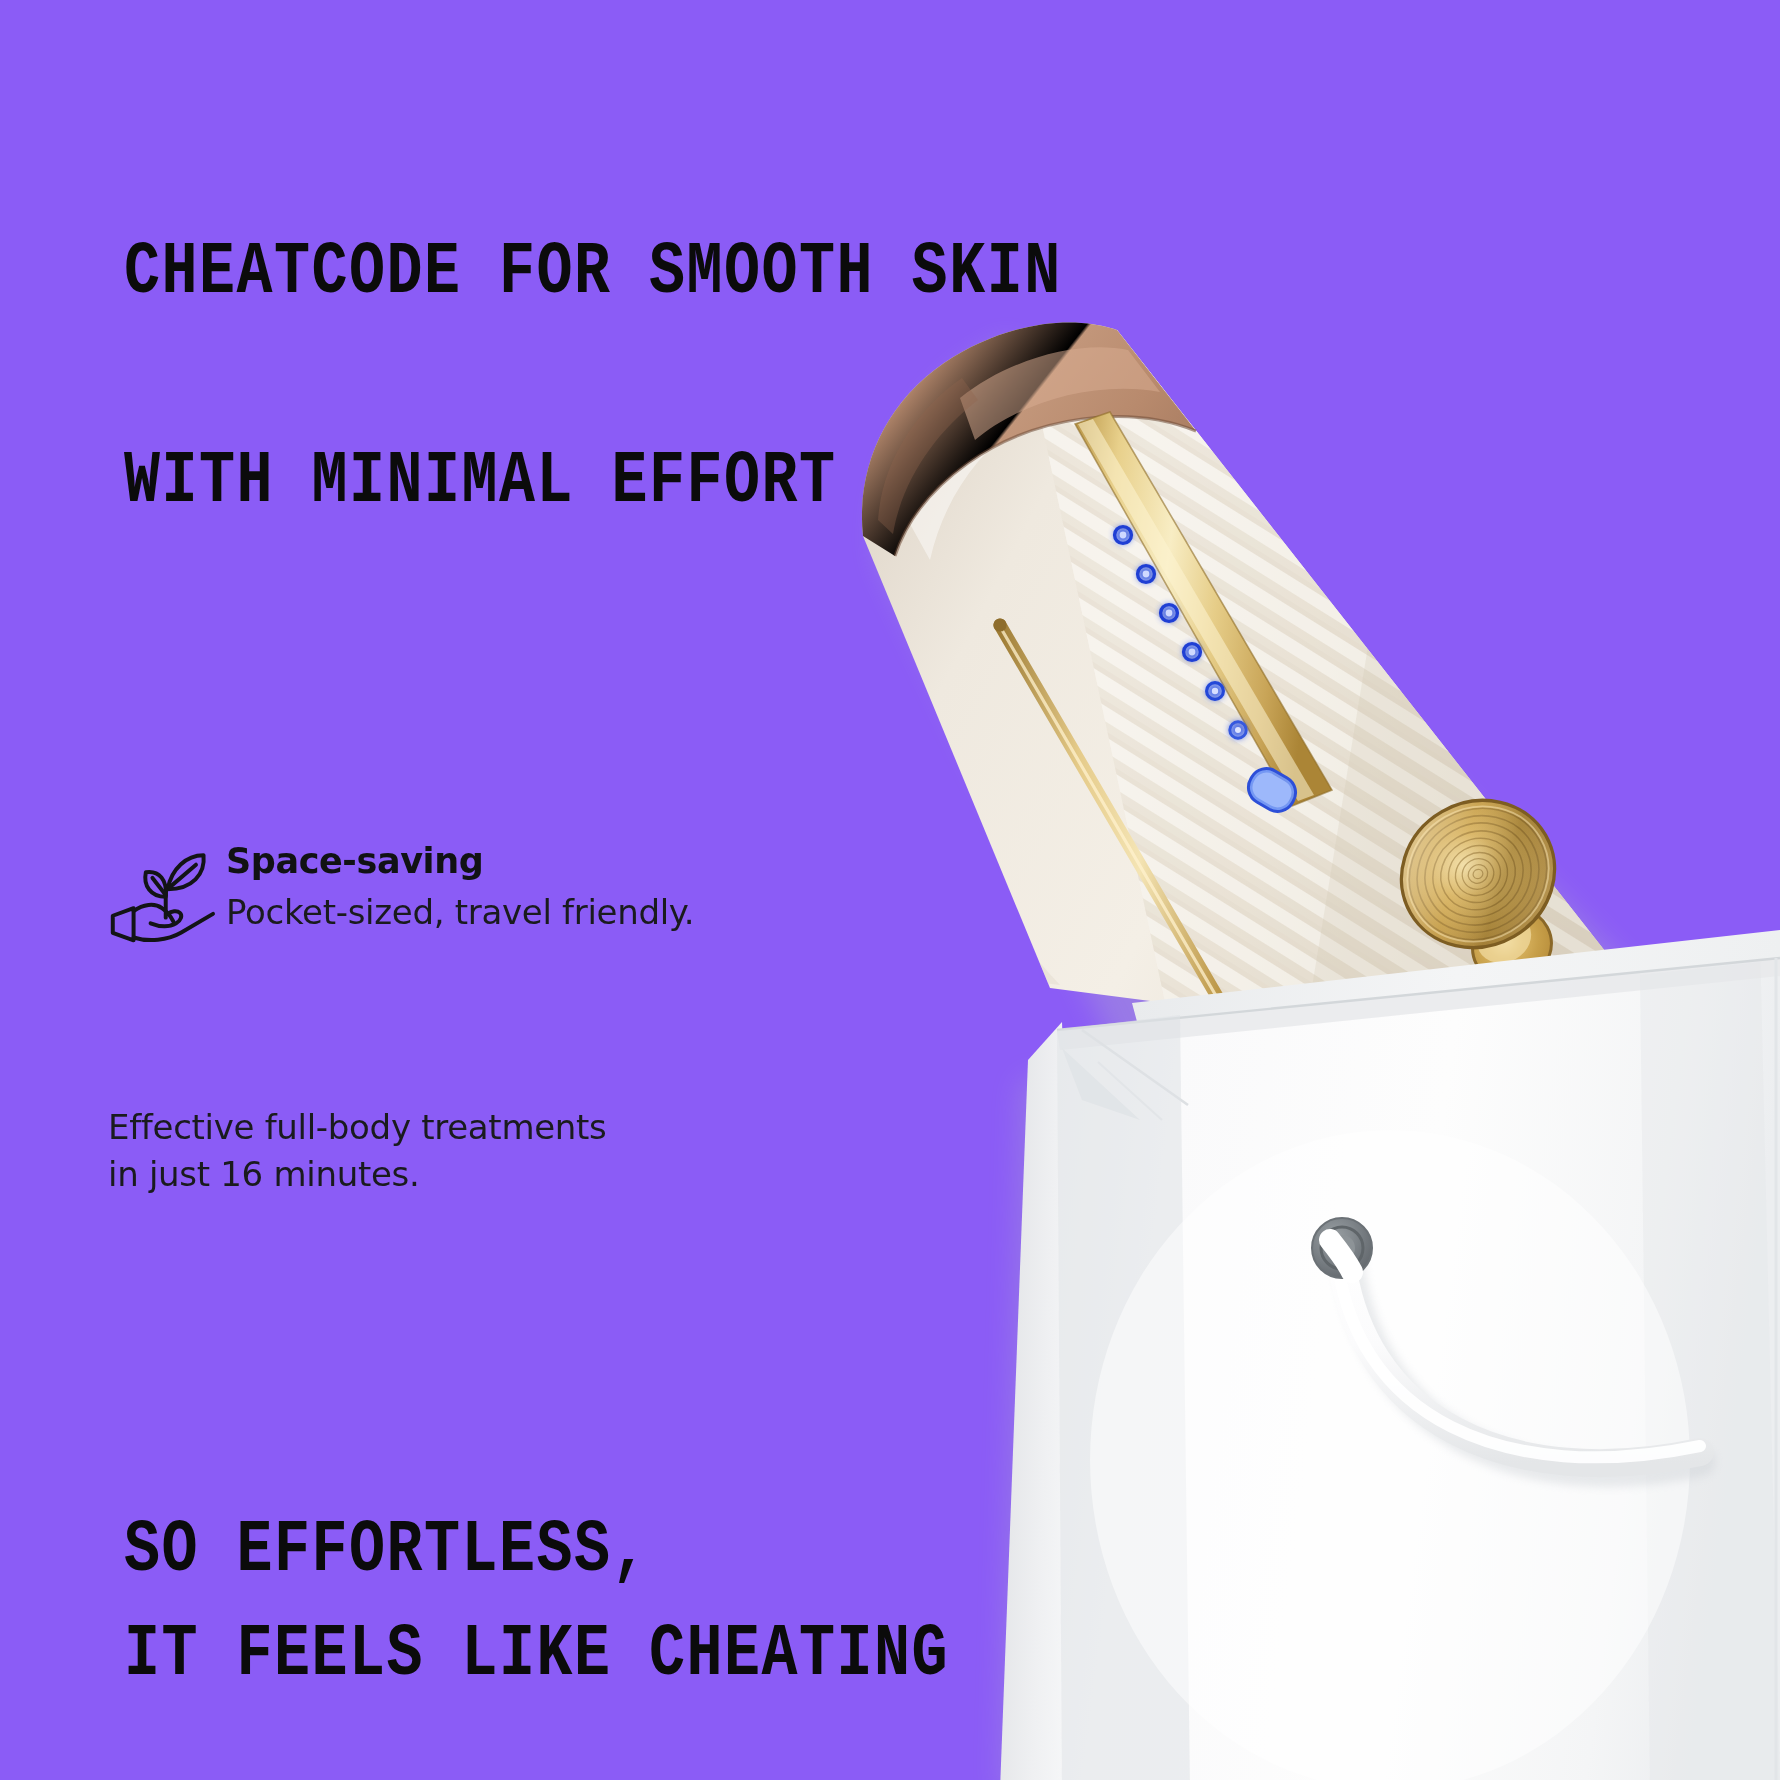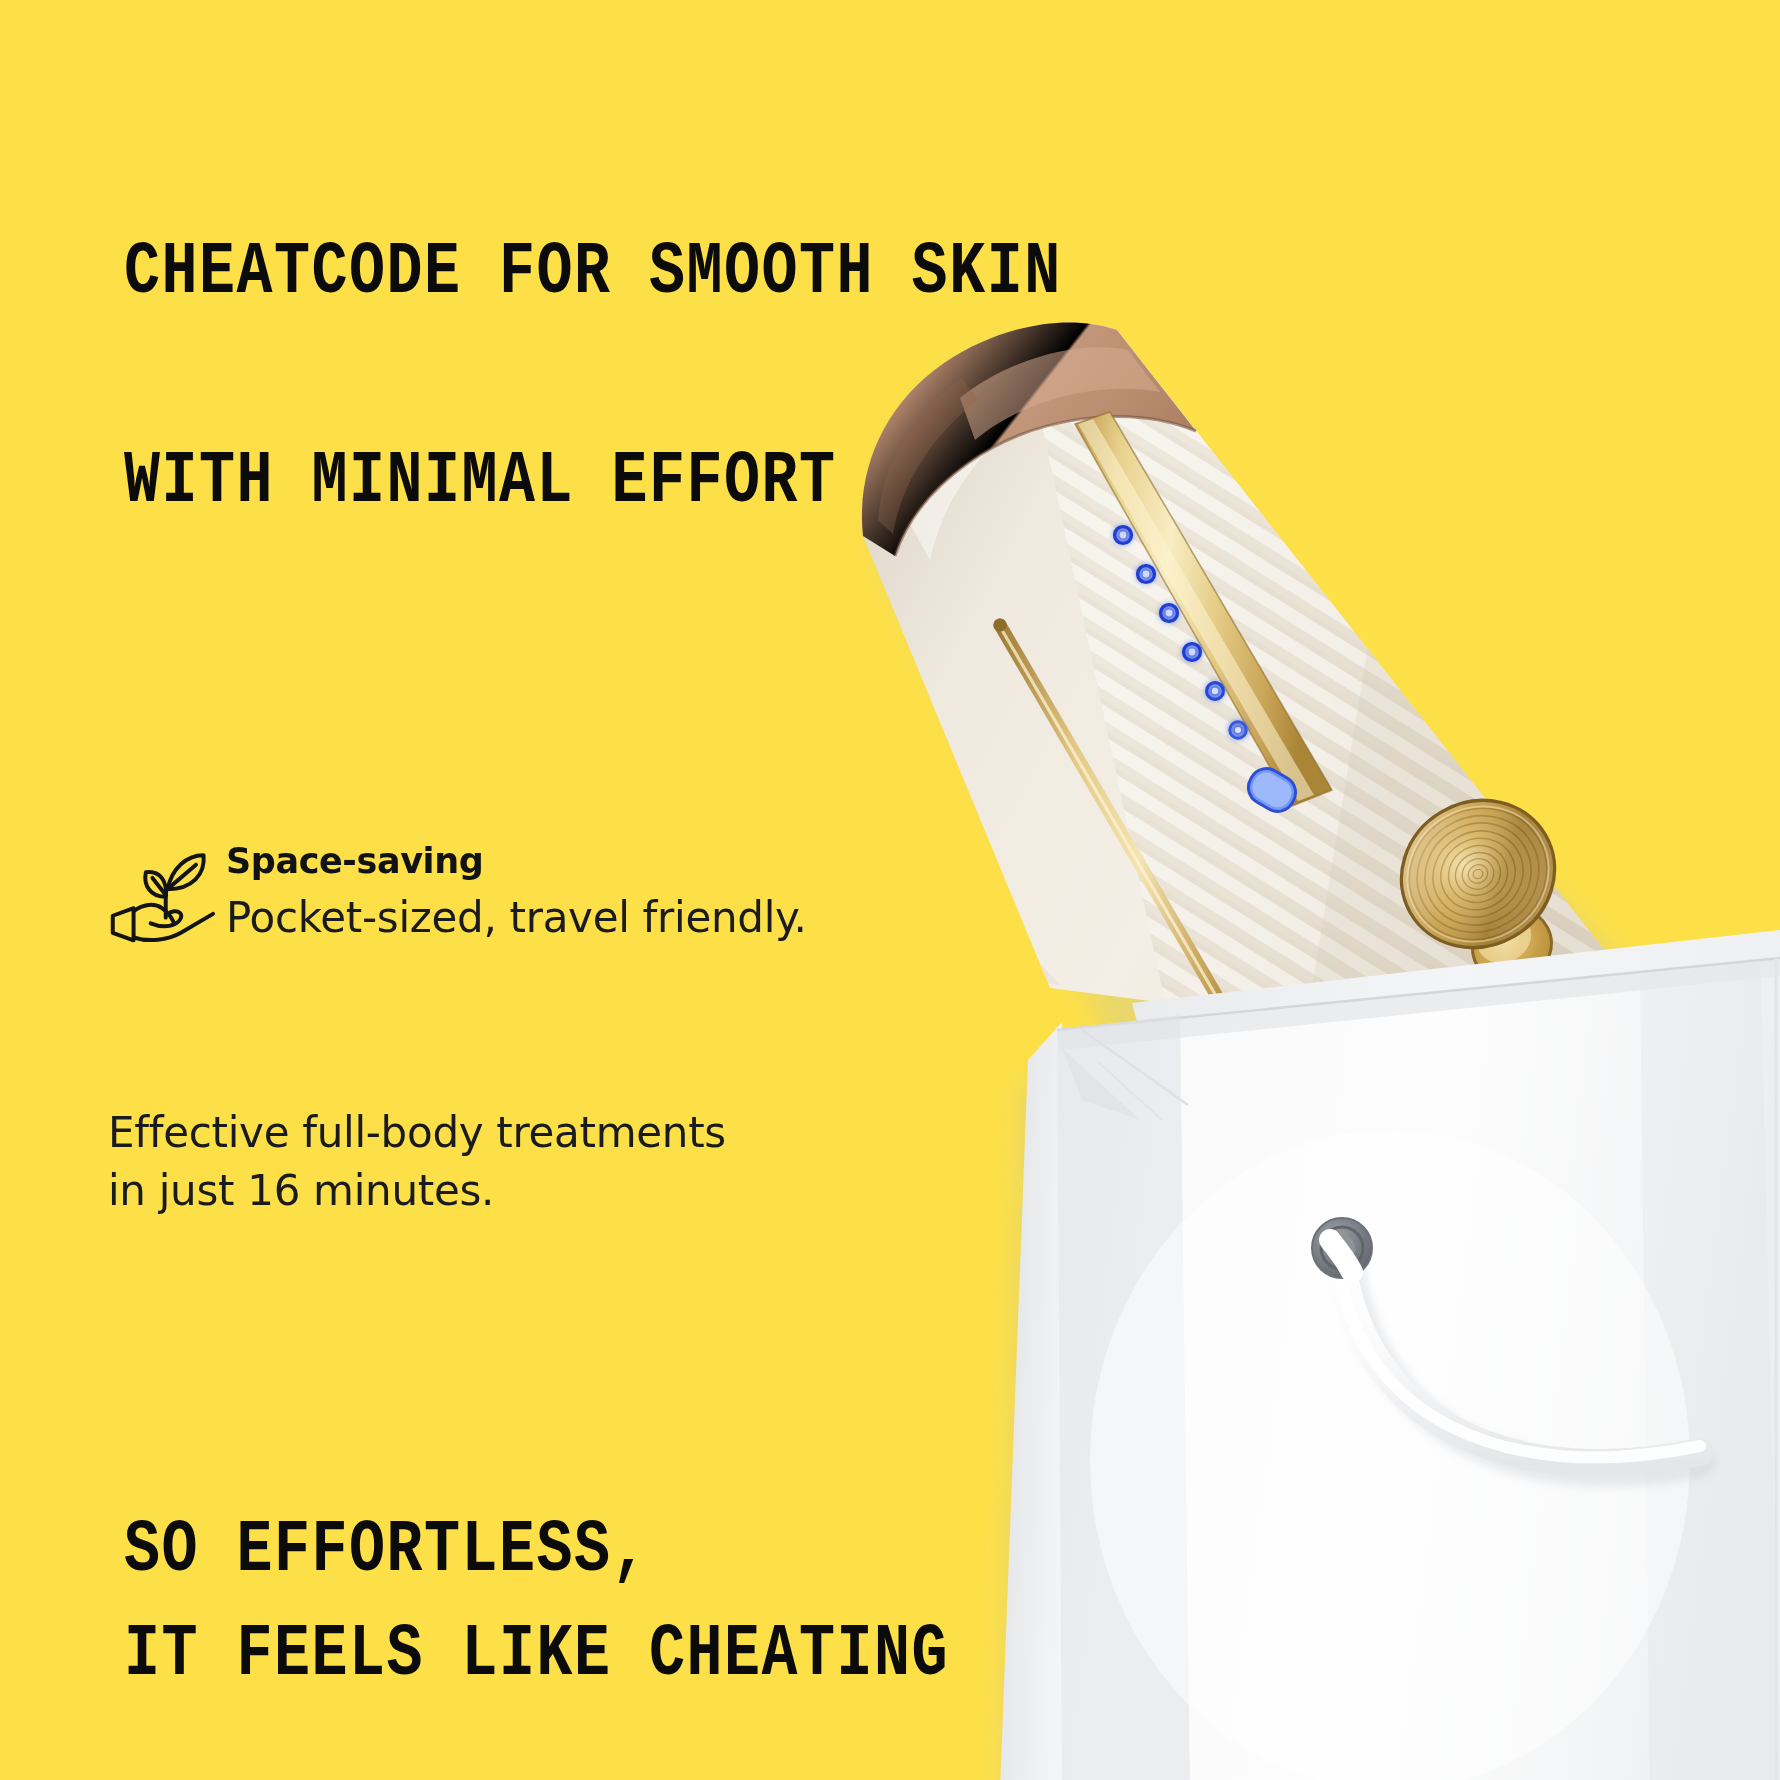--- a/index.html
+++ b/index.html
@@ -87,40 +87,40 @@
     font-weight: bold;
     font-size: 35px;
     letter-spacing: -0.4px;
     color: #111214;
     line-height: 1.12;
     margin-bottom: 8px;
   }
   .feature-desc {
     font-family: "DejaVu Sans", sans-serif;
     font-weight: 400;
-    font-size: 42px;
+    font-size: 34px;
     color: #1a1b1e;
     line-height: 1.38;
     letter-spacing: -0.3px;
     white-space: pre-line;
   }
 
   
   #scene {
     position: absolute;
     inset: 0;
     z-index: 10;
     pointer-events: none;
   }
   #scene svg { display: block; width: 1780px; height: 1780px; }
 </style>
 </head>
 <body>
 
-<div id="stage" style="background: #fde047;">
+<div id="stage" style="background: #8b5cf6;">
 
   <div id="scene">
     <svg viewBox="0 0 1780 1780" xmlns="http://www.w3.org/2000/svg">
       <defs>
 
         <linearGradient id="bodyGrad" x1="0" y1="0" x2="1" y2="0.25">
           <stop offset="0%" stop-color="#e8e1d6"></stop>
           <stop offset="14%" stop-color="#f2ece3"></stop>
           <stop offset="38%" stop-color="#f6f1e9"></stop>
           <stop offset="62%" stop-color="#efe8dd"></stop>

